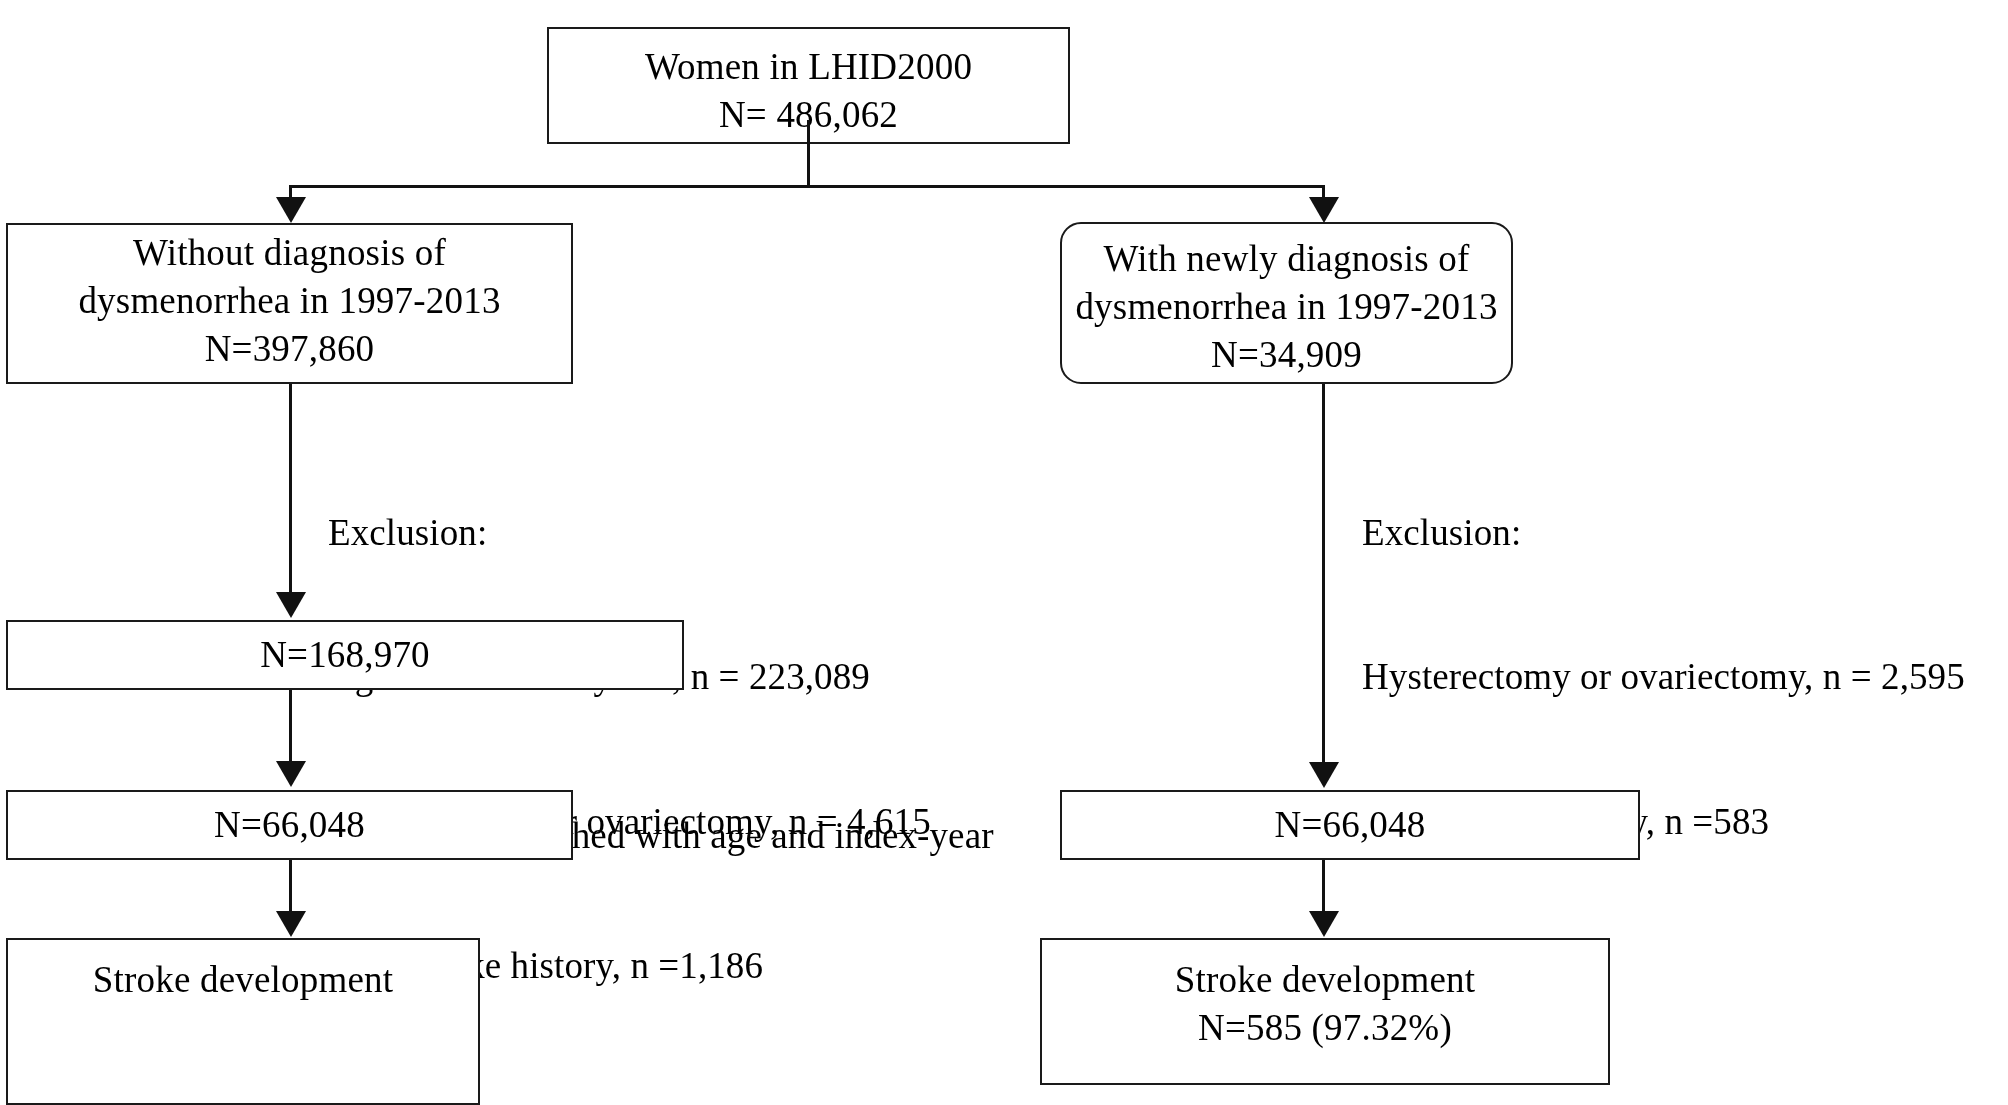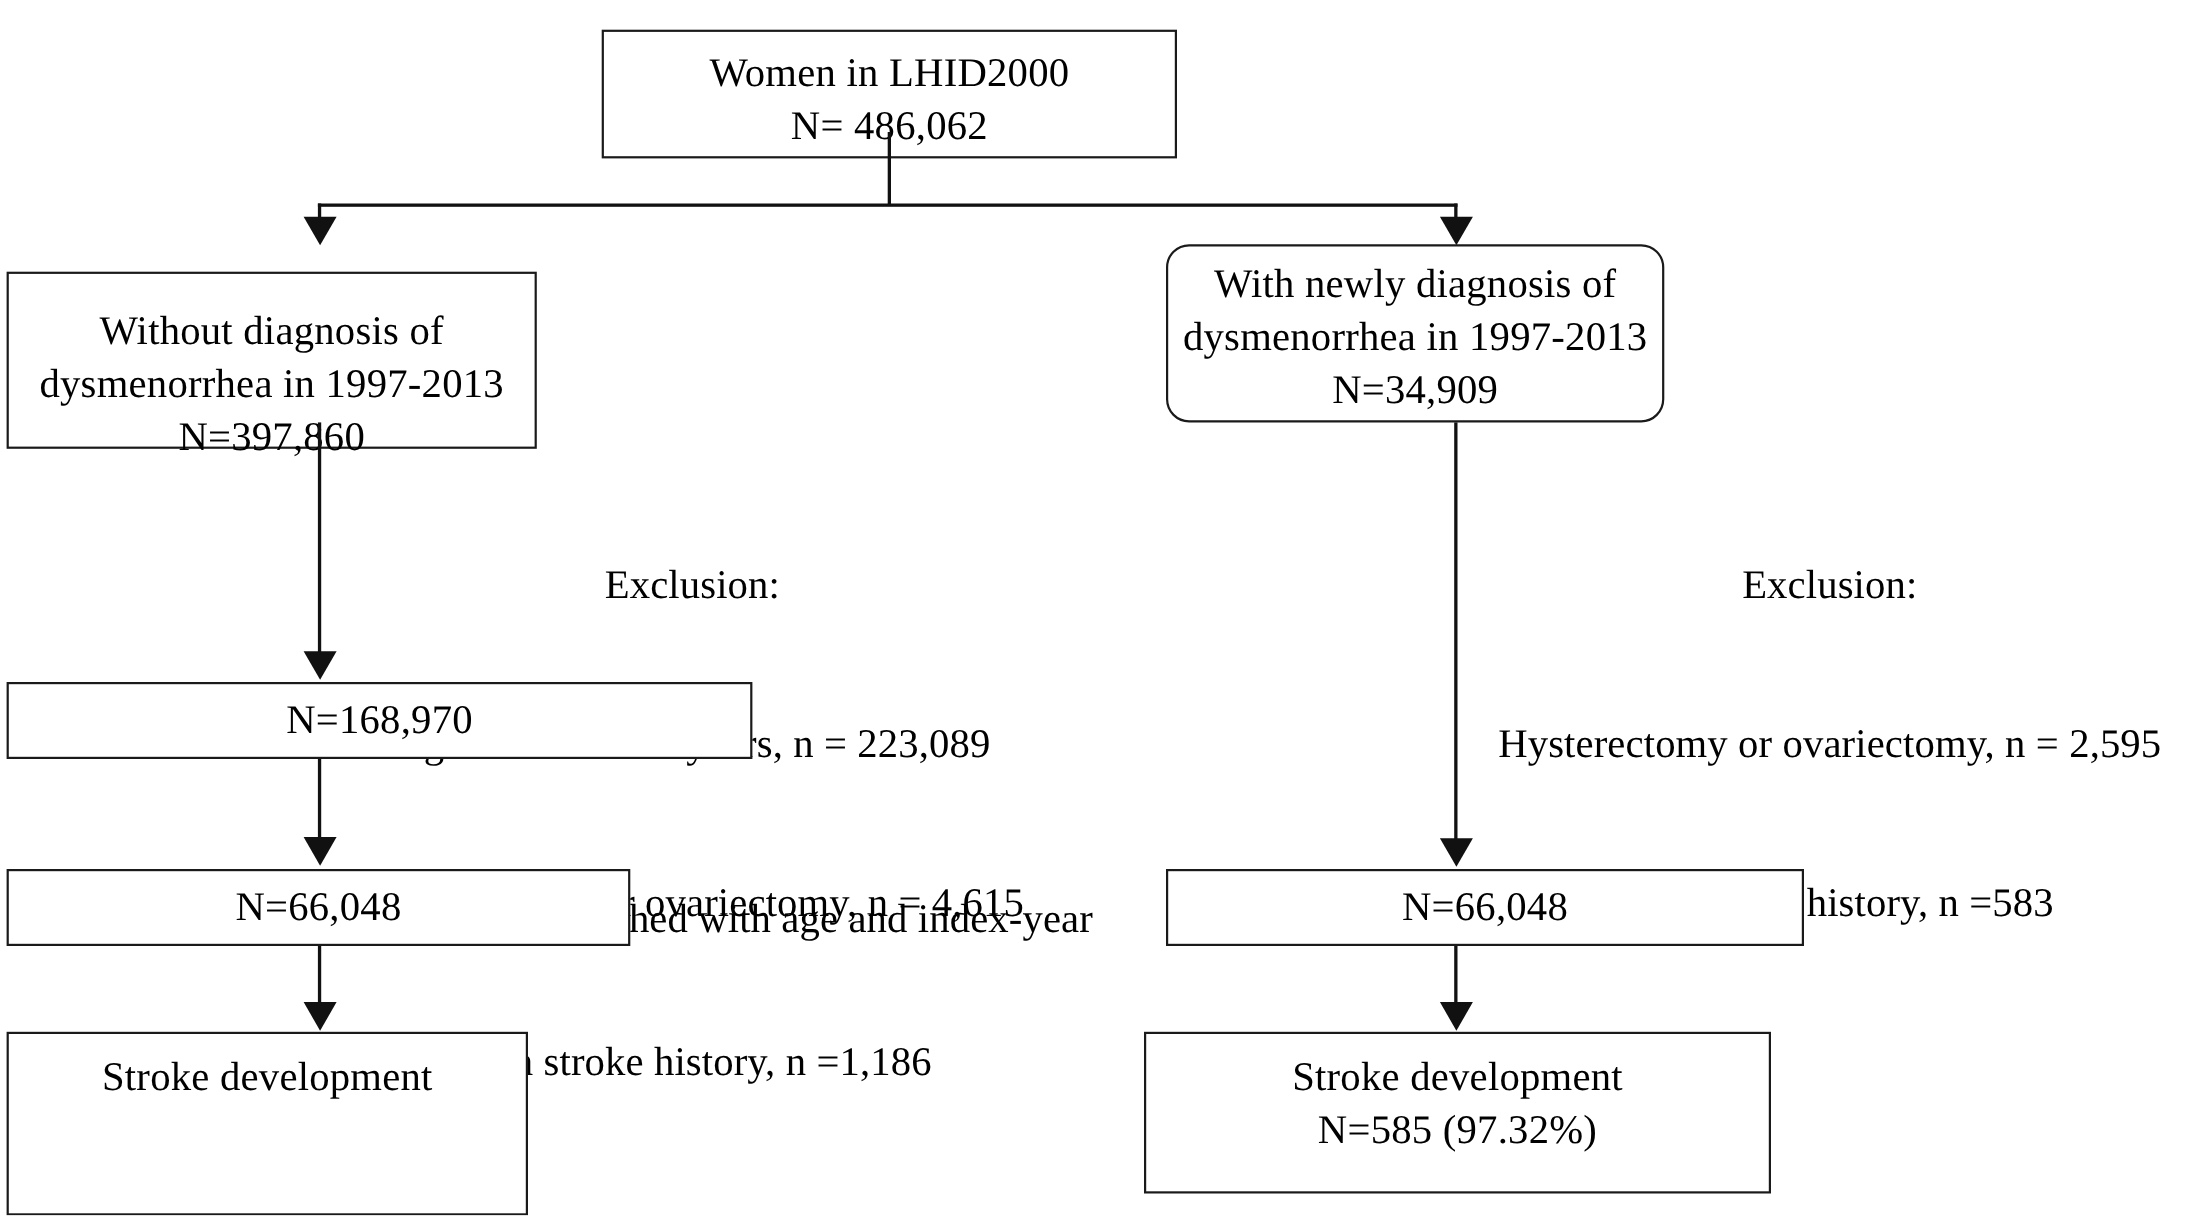--- a/index.html
+++ b/index.html
@@ -35,21 +35,21 @@
   }
   .node .ln {
     display: block;
     white-space: nowrap;
   }
   .note {
     position: absolute;
     white-space: pre;
     font-size: 37px;
     line-height: 1.30;
-    text-align: center;
+    text-align: left;
     letter-spacing: 0.1px;
   }
   .note .ln { display: block; white-space: pre; }
   .vline {
     position: absolute;
     background: #111111;
     width: 3px;
   }
   .hline {
     position: absolute;
@@ -77,21 +77,21 @@
 
   <div class="vline" style="left:807px; top:120px; height:67px;"></div>
   <div class="hline" style="left:289px; top:185px; width:1036px;"></div>
 
   <div class="vline" style="left:289px; top:185px; height:18px;"></div>
   <div class="arrowhead" style="left:276px; top:197px;"></div>
 
   <div class="vline" style="left:1322px; top:185px; height:18px;"></div>
   <div class="arrowhead" style="left:1309px; top:197px;"></div>
 
-  <div class="node" style="left:6px; top:223px; width:482px; height:161px; padding-top:29px;margin-top:24px;">
+  <div class="node" style="left:6px; top:223px; width:567px; height:161px; padding-top:4px;">
     <span class="ln">Without diagnosis of</span>
     <span class="ln">dysmenorrhea in 1997-2013</span>
     <span class="ln">N=397,860</span>
   </div>
 
   <div class="node" style="left:1060px; top:222px; width:453px; height:162px; padding-top:11px;border-radius:21px;">
     <span class="ln">With newly diagnosis of</span>
     <span class="ln">dysmenorrhea in 1997-2013</span>
     <span class="ln">N=34,909</span>
   </div>

